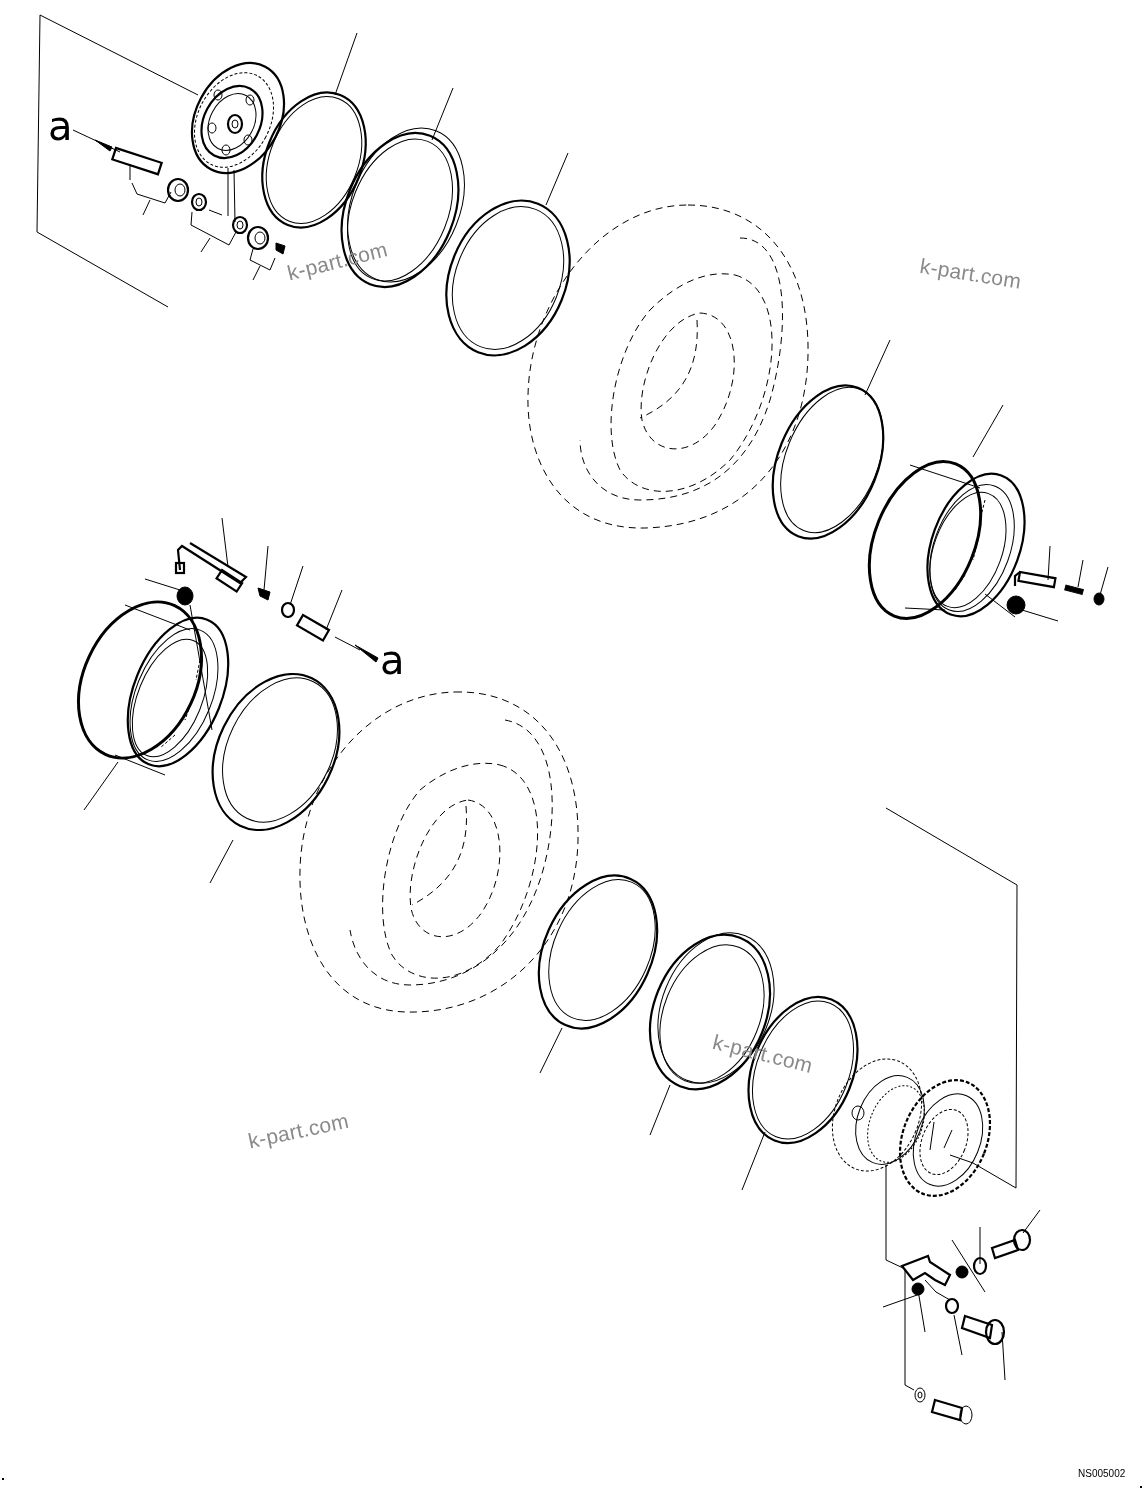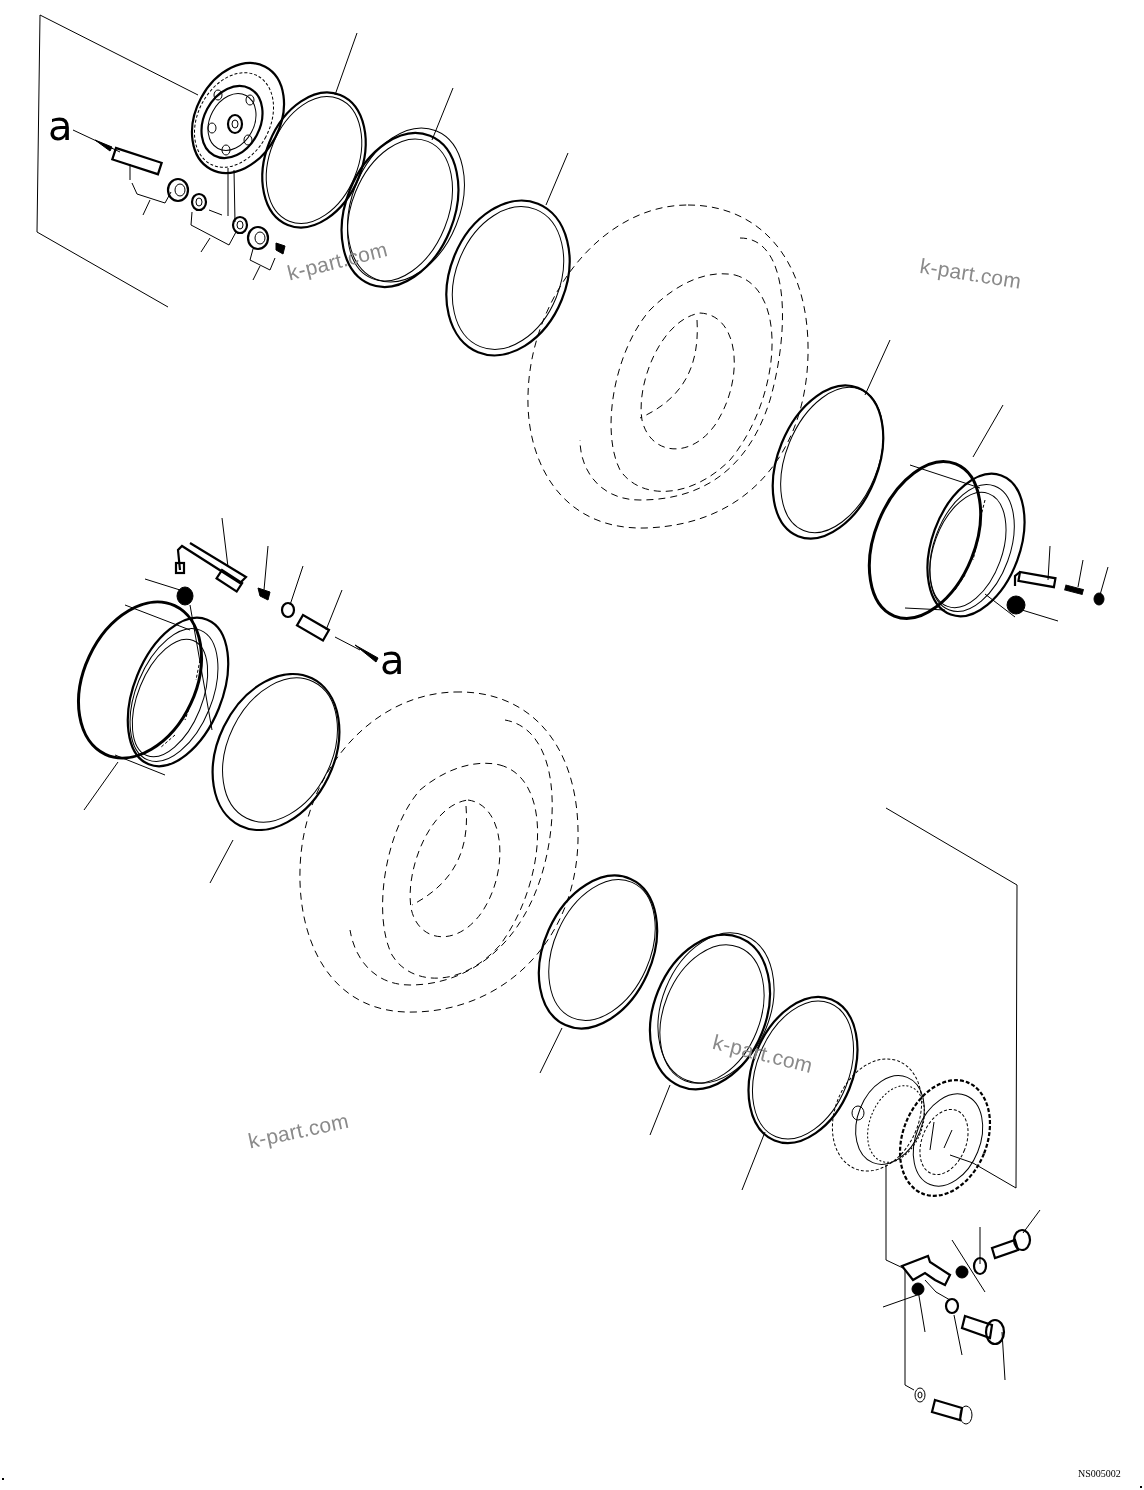--- a/index.html
+++ b/index.html
@@ -5,21 +5,21 @@
     html, body { margin: 0; padding: 0; background: #ffffff; }
     #canvas { position: relative; width: 1144px; height: 1490px; background: #ffffff; overflow: hidden; font-family: "Liberation Sans", sans-serif; }
     svg.drawing { position: absolute; left: 0; top: 0; width: 1144px; height: 1490px; }
     .ln { stroke: #000; fill: none; stroke-width: 1; }
     .ln2 { stroke: #000; fill: none; stroke-width: 2.2; }
     .ln3 { stroke: #000; fill: none; stroke-width: 3; }
     .dash { stroke: #000; fill: none; stroke-width: 1; stroke-dasharray: 7 5; }
     .solid { fill: #000; stroke: #000; }
     .wm { position: absolute; color: #8a8a8a; font-size: 21px; transform-origin: left top; white-space: nowrap; letter-spacing: 0.3px; }
     .callout { position: absolute; font-size: 40px; color: #000; font-family: "DejaVu Sans", sans-serif; line-height: 1; }
-    .code { position: absolute; font-size: 10px; color: #000; font-family: Liberation Serif, serif; }
+    .code { position: absolute; font-size: 10px; color: #000; font-family: Liberation Sans, sans-serif; }
     .dot { position: absolute; width: 2px; height: 2px; background: #000; }
   </style>
 </head>
 <body>
 
 <div id="canvas">
 
   <svg class="drawing" viewBox="0 0 1144 1490">
 
     <g>

